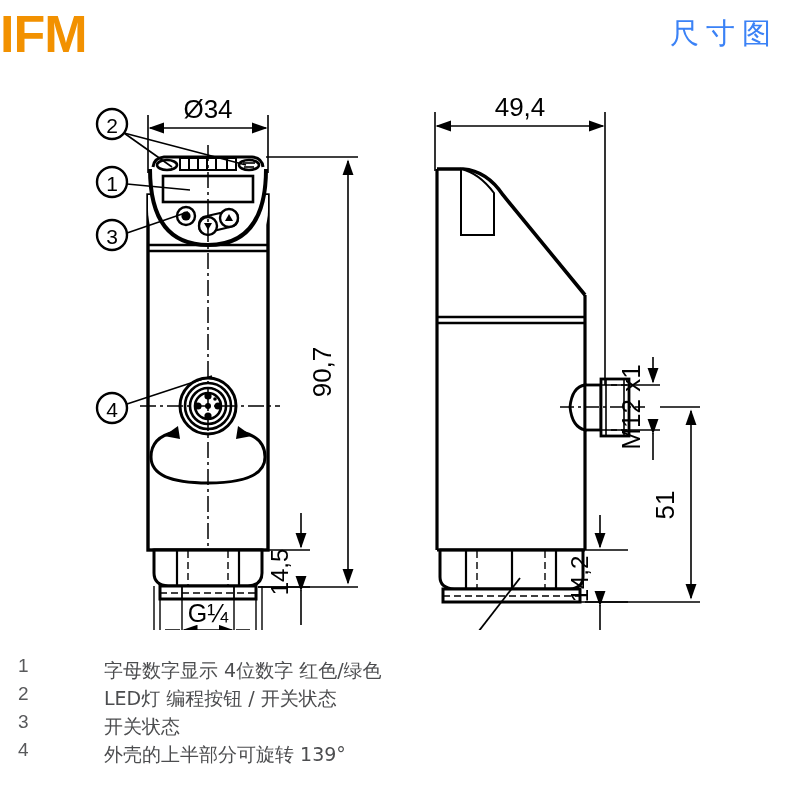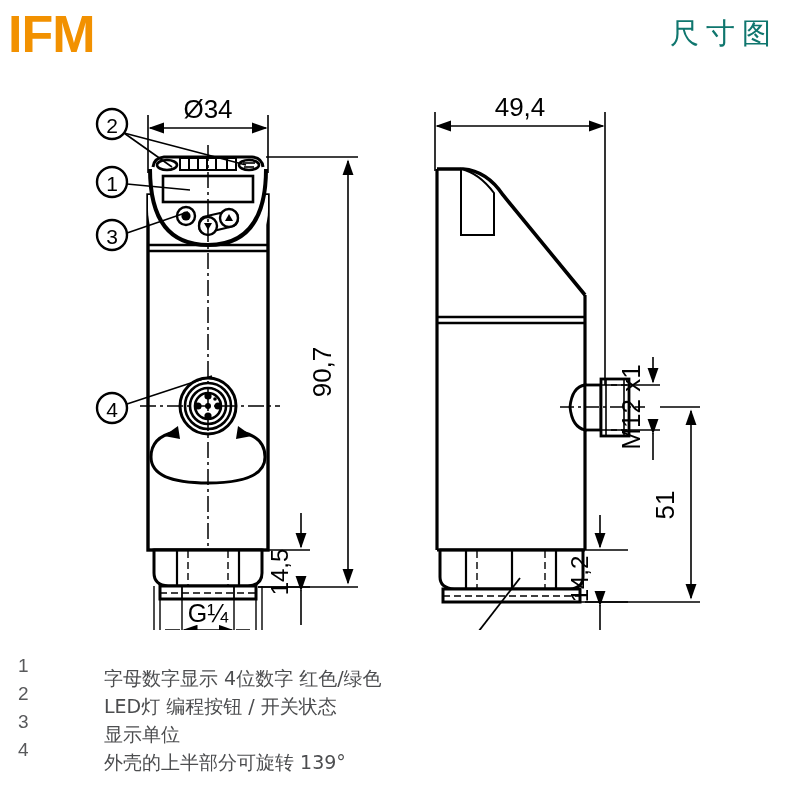--- a/index.html
+++ b/index.html
@@ -18,37 +18,37 @@
   #page {
     position: absolute;
     left: 0; top: 0;
     width: 800px;
     height: 800px;
   }
 
   
   #brand-logo {
     position: absolute;
-    left: 8px;
+    left: 0;
     top: 8px;
     font-size: 52px;
     font-weight: bold;
     letter-spacing: -1px;
     color: #f29100;
     font-family: "Liberation Sans", "DejaVu Sans", sans-serif;
     line-height: 1;
     user-select: none;
   }
 
   #page-title {
     position: absolute;
     right: 22px;
     top: 14px;
     font-size: 29px;
-    color: #0f766e;
+    color: #3b82f6;
     letter-spacing: 7px;
     font-family: Liberation Serif, serif;
     white-space: nowrap;
   }
 
   
   #drawing {
     position: absolute;
     left: 0;
     top: 85px;
@@ -72,21 +72,21 @@
     position: absolute;
     left: 18px;
     top: 0;
     font-size: 19px;
     color: #58595b;
     font-family: "Liberation Sans", "DejaVu Sans", sans-serif;
   }
   .legend-text {
     position: absolute;
     left: 104px;
-    top: 12px;
+    top: 4px;
     font-size: 19px;
     color: #4c4d4f;
     font-family: "DejaVu Sans", "Liberation Sans", sans-serif;
     white-space: nowrap;
   }
 </style>
 </head>
 <body>
 
 <div id="page">
@@ -347,21 +347,21 @@
     <div class="legend-row">
       <span class="legend-num">1</span>
       <span class="legend-text">字母数字显示 4位数字 红色/绿色</span>
     </div>
     <div class="legend-row">
       <span class="legend-num">2</span>
       <span class="legend-text">LED灯 编程按钮 / 开关状态</span>
     </div>
     <div class="legend-row">
       <span class="legend-num">3</span>
-      <span class="legend-text">显示单位</span>
+      <span class="legend-text">开关状态</span>
     </div>
     <div class="legend-row">
       <span class="legend-num">4</span>
       <span class="legend-text">外壳的上半部分可旋转 139°</span>
     </div>
   </div>
 
 </div>
 
 </body></html>

